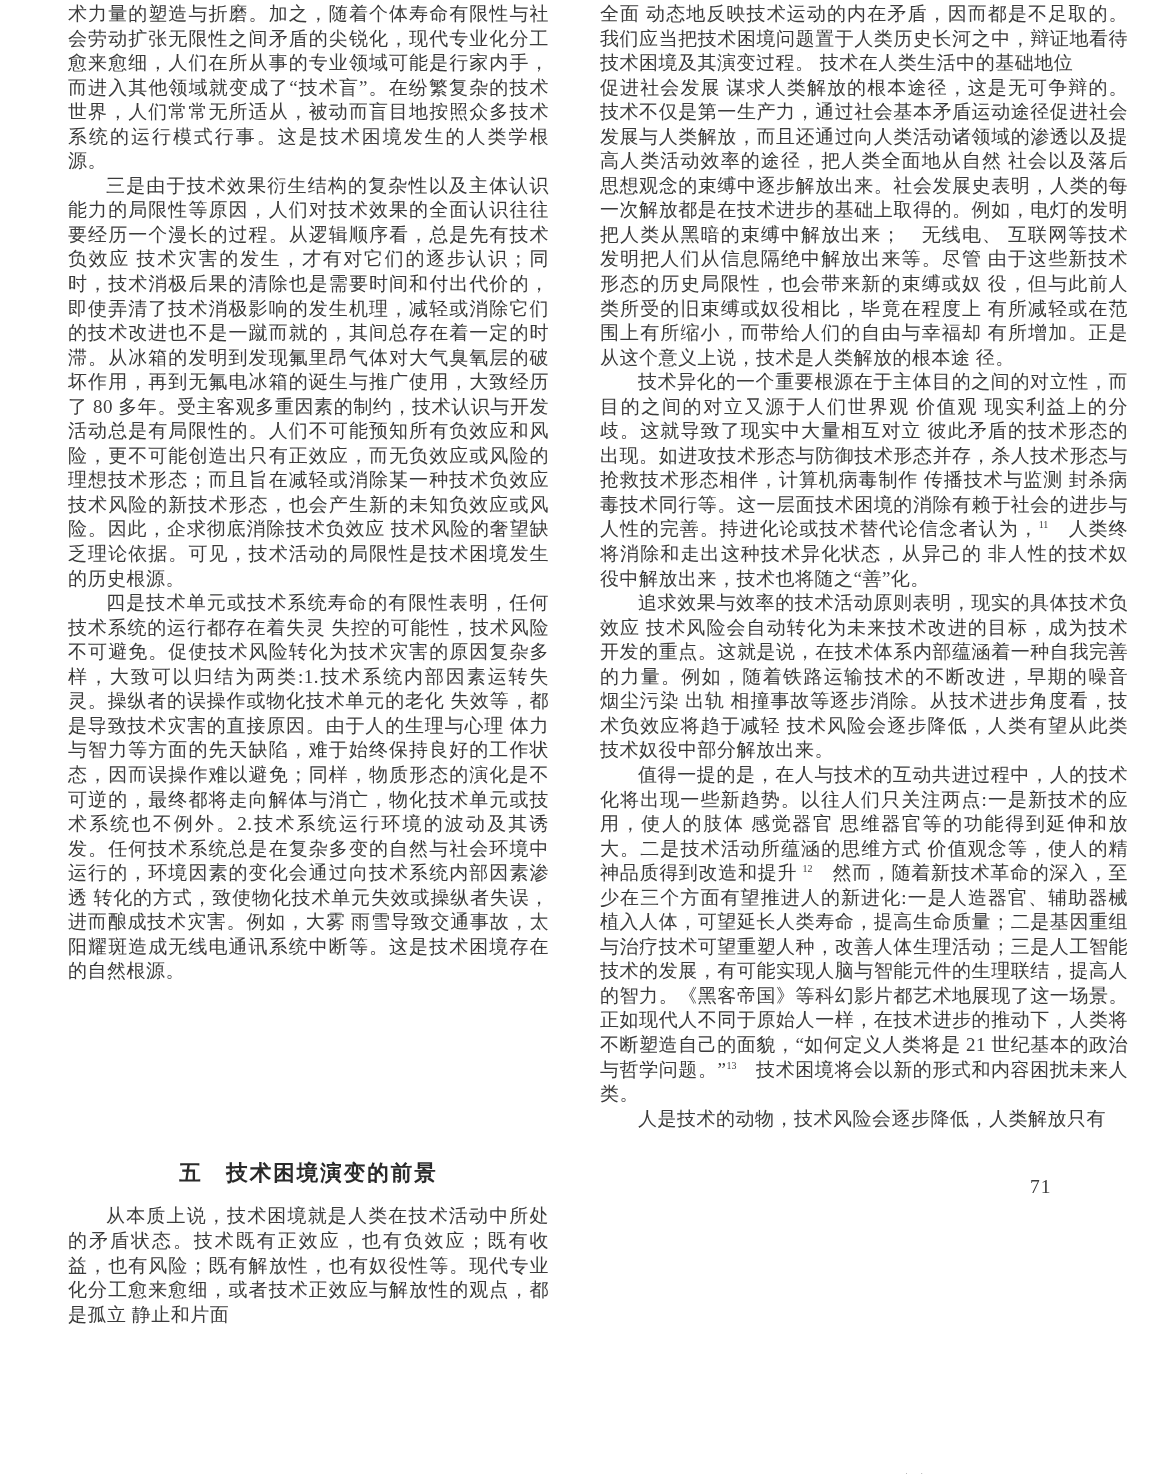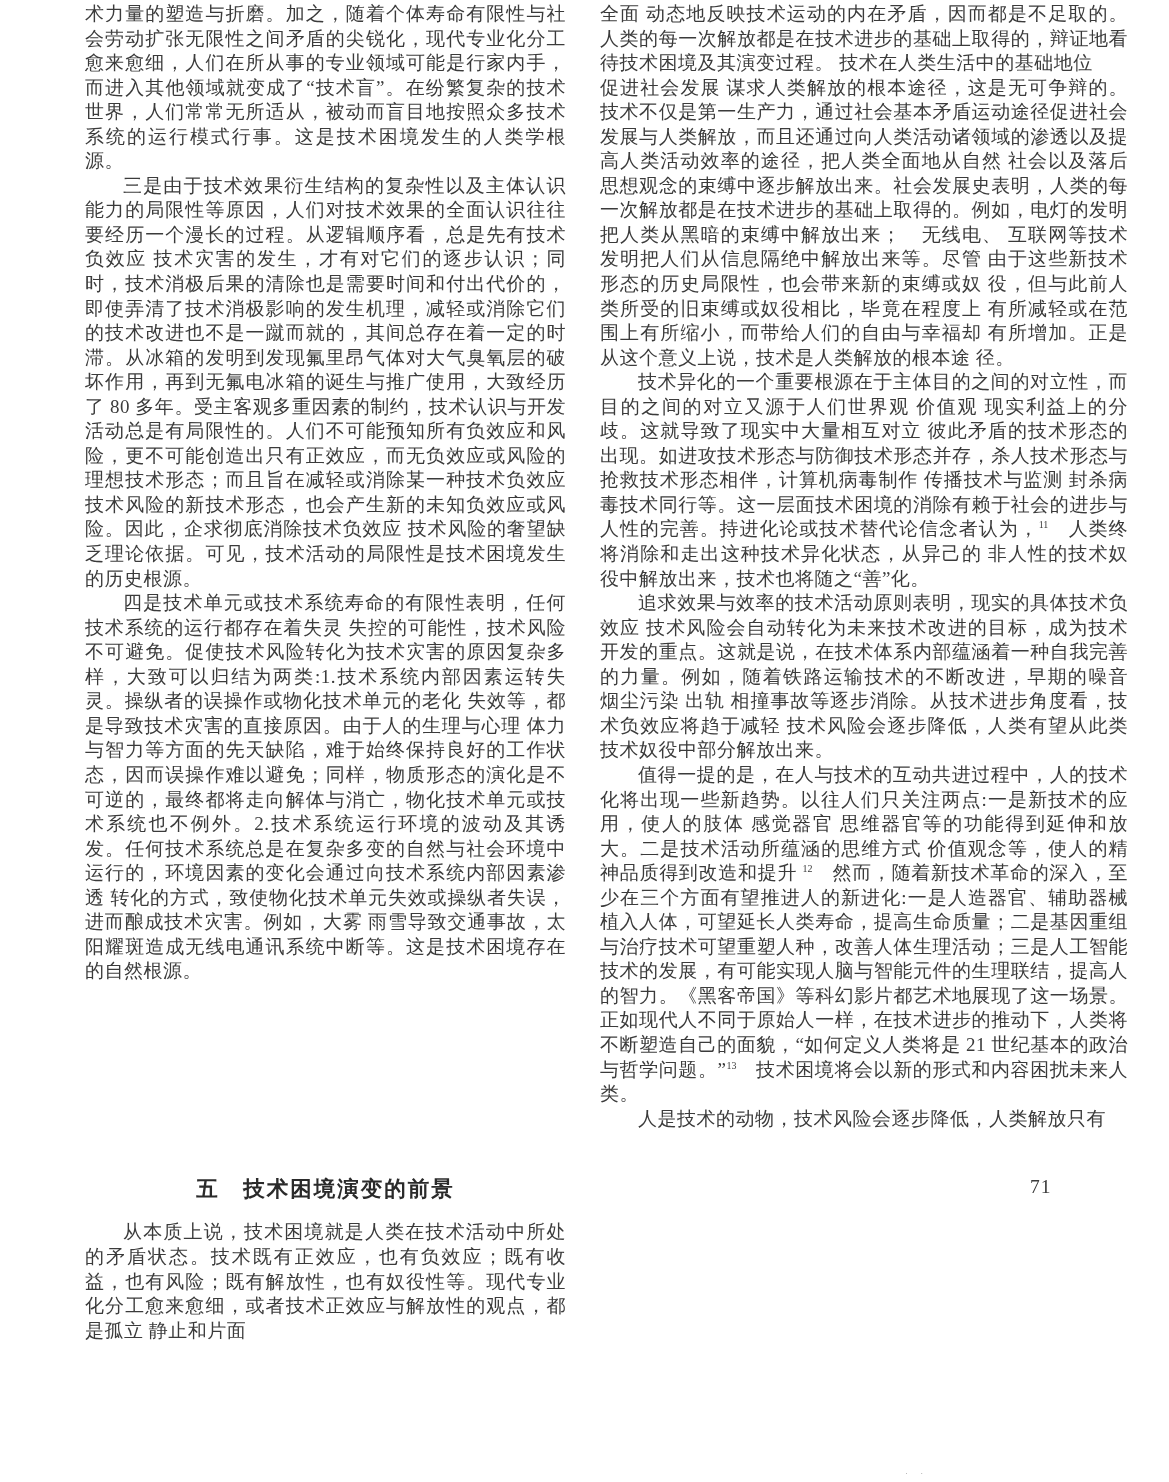--- a/index.html
+++ b/index.html
@@ -13,33 +13,33 @@
   }
   .column {
     position: absolute;
     top: 2px;
     font-size: 19px;
     line-height: 24.55px;
     text-align: justify;
     text-justify: inter-ideograph;
     letter-spacing: 0.5px;
   }
-  #left-col  { left: 85px;  width: 481px; }
+  #left-col  { left: 68px;  width: 481px; }
   #right-col { left: 600px; width: 528px; }
   p.para { margin: 0; padding: 0; }
   p.indent    { text-indent: 2em; }
   p.noindent  { text-indent: 0; }
   p.shortline { text-indent: 0; margin-left: 2.3em; text-align: left; }
   .section-heading {
     font-weight: bold;
     color: #2a2a2a;
     font-size: 21.5px;
     text-align: center;
     letter-spacing: 2px;
-    margin: 16px 0 19px 0;
+    margin: 0 0 19px 0;
     font-family: "Liberation Sans", "DejaVu Sans", sans-serif;
   }
   .spacer-gap { height: 177px; }
   sup {
     font-size: 10px;
     line-height: 0;
     vertical-align: super;
     letter-spacing: 0;
   }
   .page-number {
@@ -70,21 +70,21 @@
     </div>
   <div class="spacer-gap"></div>
   <h2 class="section-heading">五　技术困境演变的前景</h2>
   <div>
       <p class="para indent">从本质上说，技术困境就是人类在技术活动中所处的矛盾状态。技术既有正效应，也有负效应；既有收益，也有风险；既有解放性，也有奴役性等。现代专业化分工愈来愈细，或者技术正效应与解放性的观点，都是孤立 静止和片面</p>
     </div>
 </div>
 
 <div id="right-col" class="column">
   <div>
-      <p class="para noindent">全面 动态地反映技术运动的内在矛盾，因而都是不足取的。人类的每一次解放都是在技术进步的基础上取得的，辩证地看待技术困境及其演变过程。 技术在人类生活中的基础地位</p>
+      <p class="para noindent">全面 动态地反映技术运动的内在矛盾，因而都是不足取的。我们应当把技术困境问题置于人类历史长河之中，辩证地看待技术困境及其演变过程。 技术在人类生活中的基础地位</p>
       <p class="para noindent">促进社会发展 谋求人类解放的根本途径，这是无可争辩的。技术不仅是第一生产力，通过社会基本矛盾运动途径促进社会发展与人类解放，而且还通过向人类活动诸领域的渗透以及提高人类活动效率的途径，把人类全面地从自然 社会以及落后思想观念的束缚中逐步解放出来。社会发展史表明，人类的每一次解放都是在技术进步的基础上取得的。例如，电灯的发明把人类从黑暗的束缚中解放出来；　无线电、 互联网等技术发明把人们从信息隔绝中解放出来等。尽管 由于这些新技术形态的历史局限性，也会带来新的束缚或奴 役，但与此前人类所受的旧束缚或奴役相比，毕竟在程度上 有所减轻或在范围上有所缩小，而带给人们的自由与幸福却 有所增加。正是从这个意义上说，技术是人类解放的根本途 径。</p>
       <p class="para indent">技术异化的一个重要根源在于主体目的之间的对立性，而目的之间的对立又源于人们世界观 价值观 现实利益上的分歧。这就导致了现实中大量相互对立 彼此矛盾的技术形态的出现。如进攻技术形态与防御技术形态并存，杀人技术形态与抢救技术形态相伴，计算机病毒制作 传播技术与监测 封杀病毒技术同行等。这一层面技术困境的消除有赖于社会的进步与人性的完善。持进化论或技术替代论信念者认为，<sup>11</sup>　人类终将消除和走出这种技术异化状态，从异己的 非人性的技术奴役中解放出来，技术也将随之“善”化。</p>
       <p class="para indent">追求效果与效率的技术活动原则表明，现实的具体技术负效应 技术风险会自动转化为未来技术改进的目标，成为技术开发的重点。这就是说，在技术体系内部蕴涵着一种自我完善的力量。例如，随着铁路运输技术的不断改进，早期的噪音 烟尘污染 出轨 相撞事故等逐步消除。从技术进步角度看，技术负效应将趋于减轻 技术风险会逐步降低，人类有望从此类技术奴役中部分解放出来。</p>
       <p class="para indent">值得一提的是，在人与技术的互动共进过程中，人的技术化将出现一些新趋势。以往人们只关注两点:一是新技术的应用，使人的肢体 感觉器官 思维器官等的功能得到延伸和放大。二是技术活动所蕴涵的思维方式 价值观念等，使人的精神品质得到改造和提升 <sup>12</sup>　然而，随着新技术革命的深入，至少在三个方面有望推进人的新进化:一是人造器官、辅助器械植入人体，可望延长人类寿命，提高生命质量；二是基因重组与治疗技术可望重塑人种，改善人体生理活动；三是人工智能技术的发展，有可能实现人脑与智能元件的生理联结，提高人的智力。《黑客帝国》等科幻影片都艺术地展现了这一场景。正如现代人不同于原始人一样，在技术进步的推动下，人类将不断塑造自己的面貌，“如何定义人类将是 21 世纪基本的政治与哲学问题。”<sup>13</sup>　技术困境将会以新的形式和内容困扰未来人类。</p>
       <p class="para indent">人是技术的动物，技术风险会逐步降低，人类解放只有</p>
     </div>
 </div>
 
 <div class="page-number">71</div>
 

